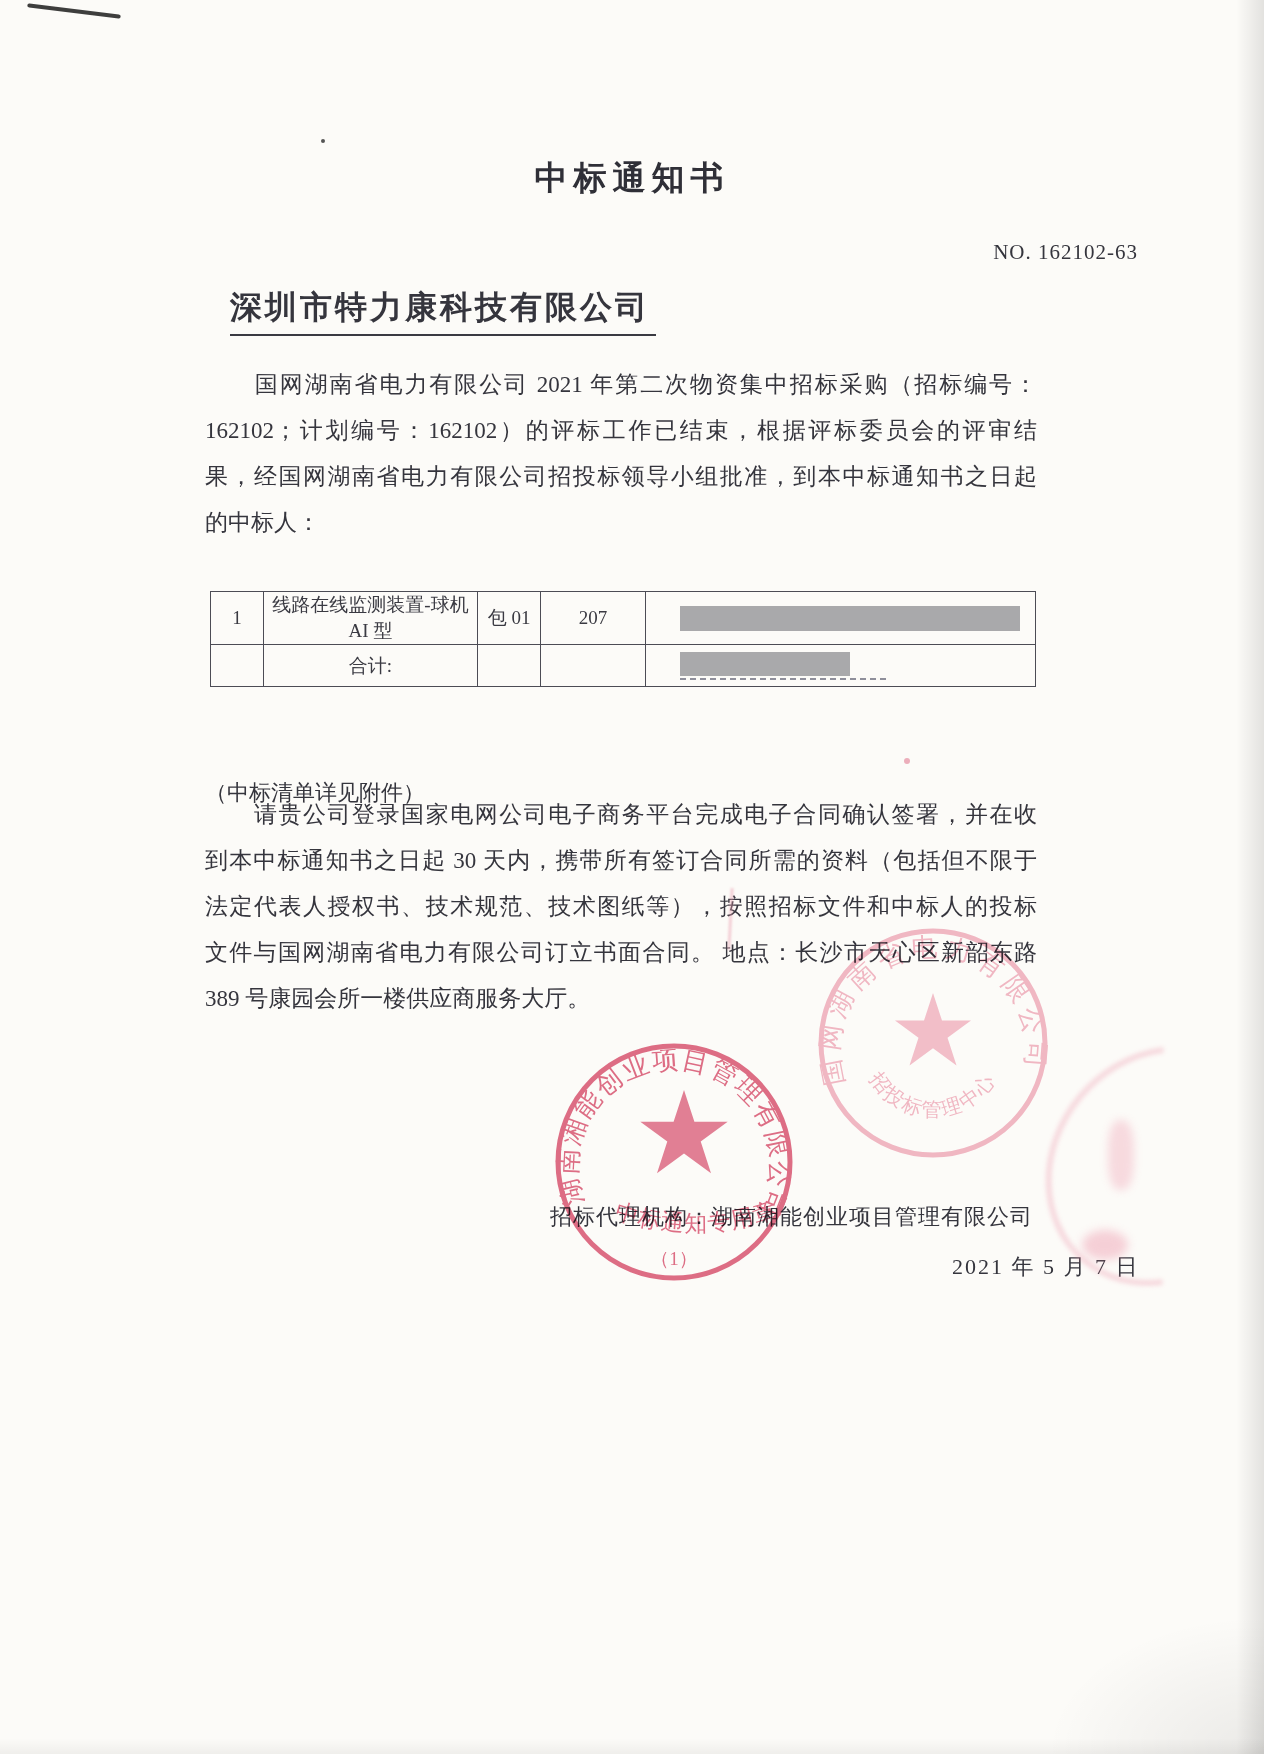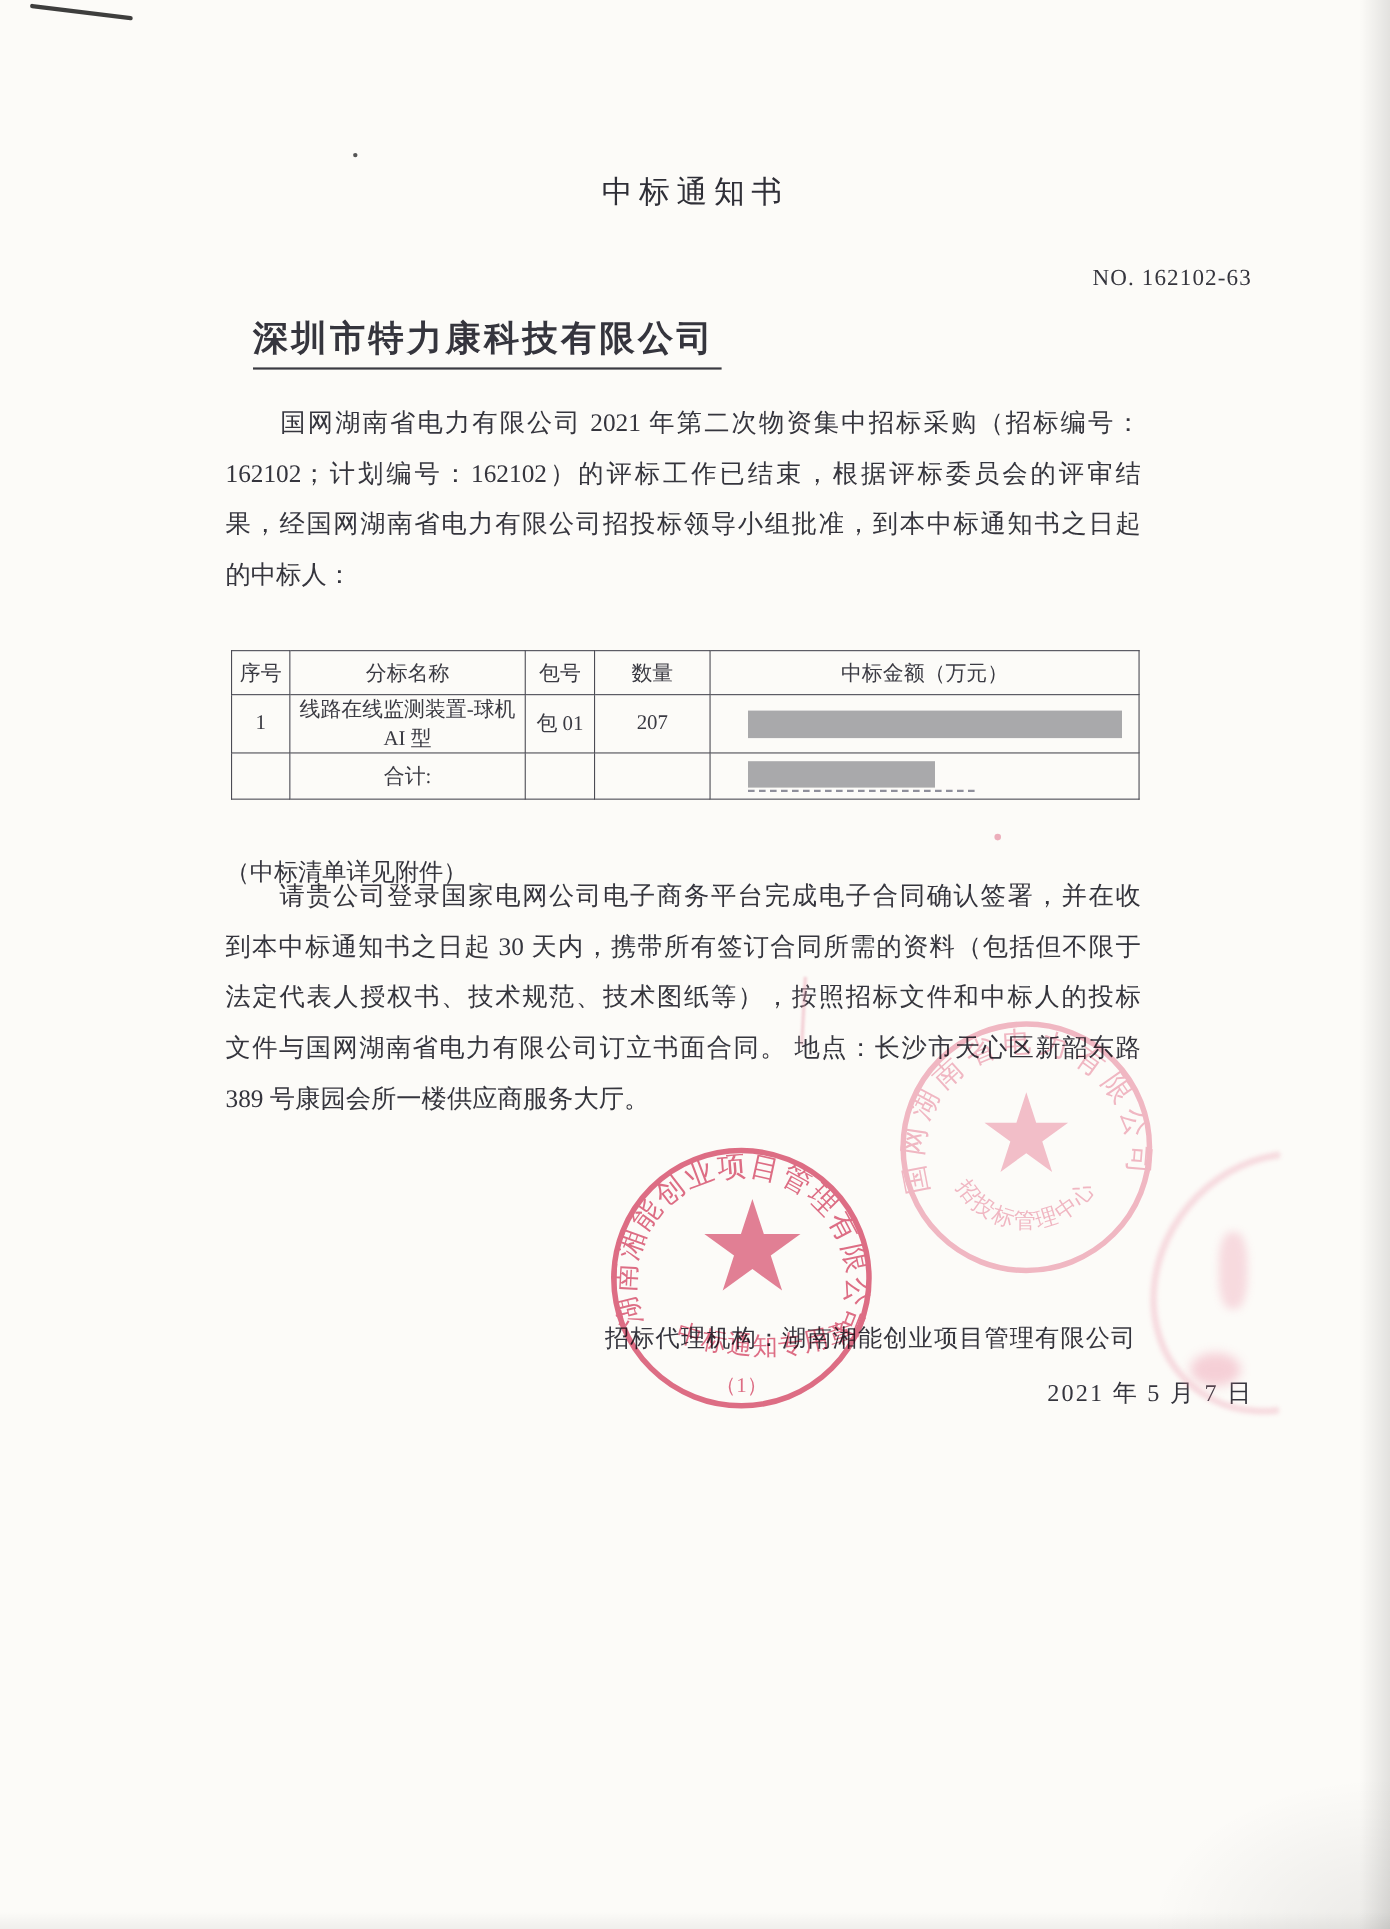--- a/index.html
+++ b/index.html
@@ -24,21 +24,21 @@
     transform:rotate(3deg);filter:blur(1px);z-index:4;}
   .ghost-arc{position:absolute;left:1052px;top:1040px;width:210px;height:240px;border:6px solid #ea8ea4;
     border-radius:50%;border-top-color:transparent;border-right-color:transparent;
     opacity:.30;filter:blur(2px);transform:rotate(40deg);z-index:4;}
   .ghost-blob1{position:absolute;left:1082px;top:1230px;width:46px;height:30px;background:#ec8fa5;
     border-radius:50%;opacity:.40;filter:blur(5px);z-index:4;}
   .ghost-blob2{position:absolute;left:1108px;top:1120px;width:26px;height:70px;background:#ec8fa5;
     border-radius:40%;opacity:.30;filter:blur(4px);z-index:4;}
   
   .title{position:absolute;left:0;top:156px;width:100%;text-align:center;
-    font-size:28px;font-weight:400;letter-spacing:6px;color:#2f2f37;z-index:1;}
+    font-size:33px;font-weight:700;letter-spacing:6px;color:#2f2f37;z-index:1;}
   .doc-no{position:absolute;top:240px;right:126px;font-size:21px;letter-spacing:1px;z-index:1;}
   .recipient{position:absolute;left:230px;top:286px;font-size:32px;font-weight:bold;letter-spacing:3px;
     border-bottom:2px solid #3a3a42;padding:0 6px 4px 0;z-index:1;}
   .para{position:absolute;left:205px;width:832px;font-size:23px;z-index:1;}
   .para1{top:368px;}
   .para2{top:798px;}
   .jline{height:46px;line-height:34px;text-align:justify;text-align-last:justify;overflow:hidden;}
   .jlast{text-align-last:left;}
   .note{position:absolute;left:205px;top:778px;font-size:22px;z-index:1;}
   
@@ -91,27 +91,20 @@
 
   <table class="bid-table">
     <colgroup>
       <col style="width:53px">
         <col style="width:214px">
         <col style="width:63px">
       <col style="width:105px">
         <col style="width:390px">
     </colgroup>
     <tbody>
-        <tr>
-      <th>序号</th>
-      <th>分标名称</th>
-      <th>包号</th>
-      <th>数量</th>
-      <th>中标金额（万元）</th>
-    </tr>
     <tr class="row-item">
       <td>1</td>
       <td class="cell-name">线路在线监测装置-球机 AI 型</td>
       <td>包 01</td>
       <td>207</td>
       <td class="amount-cell">
         <div class="redact redact-r1"></div>
       </td>
     </tr>
     <tr class="row-total">

